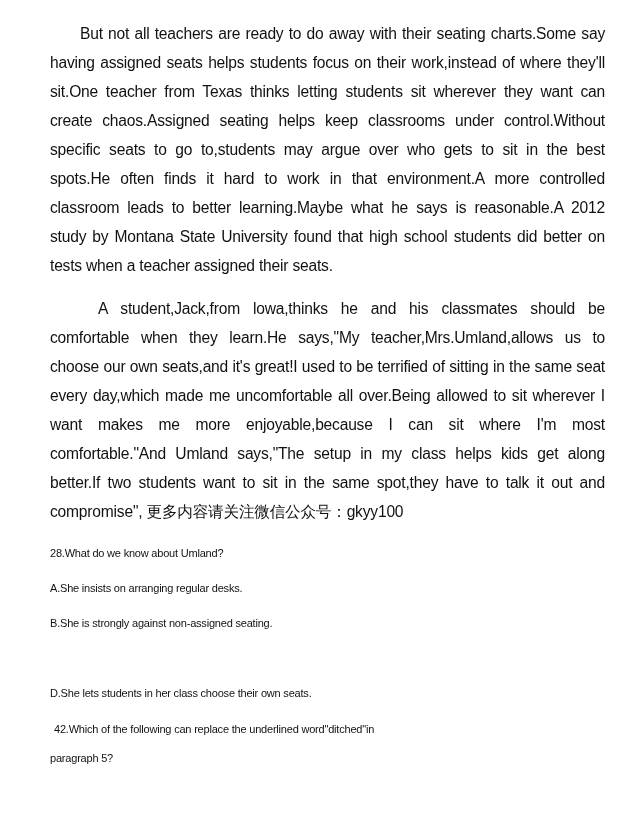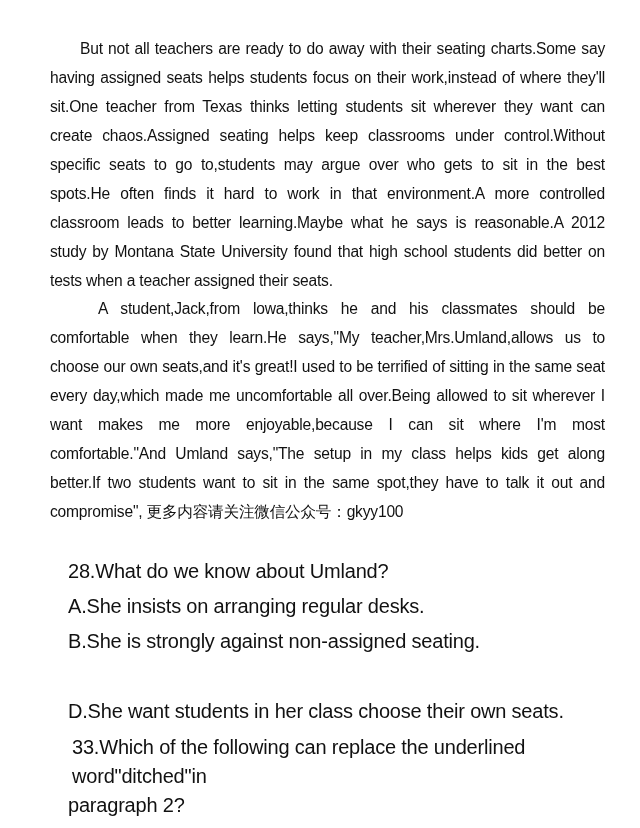--- a/index.html
+++ b/index.html
@@ -8,43 +8,43 @@
     font-family: "Liberation Sans", "DejaVu Sans", sans-serif;
     color: #111111;
   }
   .page { position: relative; width: 640px; height: 828px; }
   .para {
     position: absolute; left: 50px; width: 555px;
     font-size: 15.6px; line-height: 29px;
     text-align: justify; letter-spacing: -0.2px;
     margin: 0;
   }
-  .para.p1 { top: 34px; text-indent: 30px; }
+  .para.p1 { top: 19px; text-indent: 30px; }
   .para.p2 { top: 294px; text-indent: 48px; }
   .q {
     position: absolute; left: 50px; width: 560px;
-    font-size: 20px; line-height: 29px; margin: 18px; letter-spacing: -0.2px;
+    font-size: 11px; line-height: 29px; margin: 0; letter-spacing: -0.2px;
   }
   .q28 { top: 539px; }
   .optA { top: 574px; }
   .optB { top: 609px; }
   .optC { top: 644px; }
   .optD { top: 679px; }
   .q29 { top: 715px; left: 54px; width: 520px; line-height: 29px; }
   .q29 .cont { display: block; margin-left: -4px; }
 </style>
 </head>
 <body>
 
 <div class="page">
   <p class="para p1">But not all teachers are ready to do away with their seating charts.Some say having assigned seats helps students focus on their work,instead of where they'll sit.One teacher from  Texas thinks letting students sit wherever they want can create chaos.Assigned seating helps keep classrooms under control.Without specific seats to go to,students may argue over who gets to sit in the best spots.He often finds it hard to work in that environment.A more controlled classroom leads to better learning.Maybe what he says is reasonable.A 2012 study by Montana State University found that high school students did better on tests when a teacher assigned their seats.</p>
   <p class="para p2">A student,Jack,from lowa,thinks he and his classmates should be comfortable when they learn.He says,"My teacher,Mrs.Umland,allows us to choose our own seats,and it's  great!I used to be terrified of sitting in the same seat every day,which made me uncomfortable all over.Being allowed to sit wherever I want makes me more enjoyable,because I can sit where I'm most comfortable."And Umland says,"The setup in my class helps kids get along better.If two students want to sit in the same spot,they have to talk it out and compromise", 更多内容请关注微信公众号：gkyy100</p>
 
   <p class="q q28">28.What do we know about Umland?</p>
   <p class="q optB">B.She is strongly against non-assigned seating.</p>
   <p class="q optA">A.She insists on arranging regular desks.</p>
-  <p class="q optD">D.She want students in her class choose their own seats.</p>
+  <p class="q optD">D.She lets students in her class choose their own seats.</p>
 
   <p class="q q29">
-    <span>33.Which of the following can replace the underlined word"ditched"in</span>
-    <span class="cont">paragraph 2?</span>
+    <span>42.Which of the following can replace the underlined word"ditched"in</span>
+    <span class="cont">paragraph 5?</span>
   </p>
 </div>
 
 </body></html>

